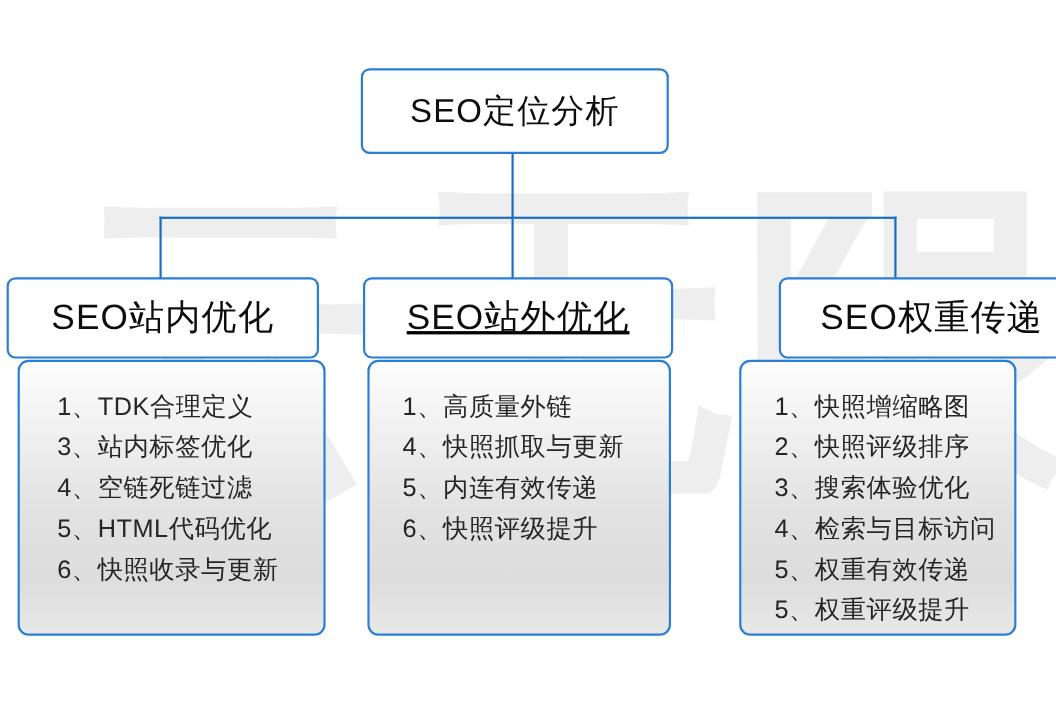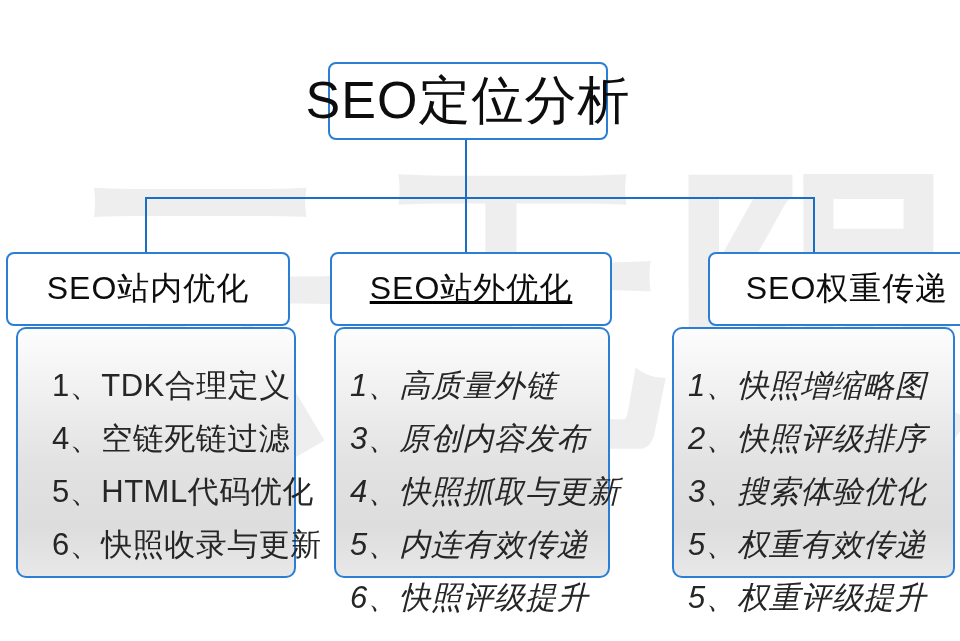--- a/index.html
+++ b/index.html
@@ -60,48 +60,47 @@
     z-index: 3;
   }
   .node-header .title {
     font-size: 32px;
     color: #0d0d0d;
     letter-spacing: 1px;
     white-space: nowrap;
     font-weight: 400;
   }
 
-  .root-header .title { font-size: 52px; }
+  .root-header .title { font-size: 30px; }
 
   .node-body {
     position: absolute;
     box-sizing: border-box;
     border: 2px solid #2a7fd4;
     border-radius: 10px;
     background:
       linear-gradient(to bottom, #fdfdfd 0%, #f2f2f2 22%, #e2e2e2 55%, #dddddd 80%, #e8e8e8 100%);
     z-index: 3;
     padding: 22px 0 18px 0;
   }
   .item-list {
     list-style: none;
     margin: 0;
     padding: 0;
   }
   .item-list li {
-    font-size: 31px;
+    font-size: 23px;
     line-height: 37px;
     color: #262626;
     white-space: nowrap;
     padding-left: 34px;
     letter-spacing: 0.5px;
-    margin-top: 16px;
   }
   .col-2 .item-list li,
-  .col-3 .item-list li { padding-left: 14px; font-style: italic; }
+  .col-3 .item-list li { padding-left: 30px; }
 </style>
 </head>
 <body>
 
 <div id="stage">
 
   <div class="watermark">云无限</div>
 
   <div class="conn conn-v" style="left:465px; top:138px; height:60px;"></div>
   <div class="conn conn-h" style="left:145px; top:197px; width:670px;"></div>
@@ -112,45 +111,46 @@
   <div class="node-header root-header" style="left:328px; top:62px; width:280px; height:78px;">
     <span class="title">SEO定位分析</span>
   </div>
 
   <div class="node-header" style="left:6px; top:252px; width:284px; height:74px;">
     <span class="title">SEO站内优化</span>
   </div>
   <div class="node-body col-1" style="left:16px; top:327px; width:280px; height:251px;">
     <ul class="item-list">
       <li>1、TDK合理定义</li>
+      <li>3、站内标签优化</li>
       <li>4、空链死链过滤</li>
       <li>5、HTML代码优化</li>
       <li>6、快照收录与更新</li>
     </ul>
   </div>
 
   <div class="node-header" style="left:330px; top:252px; width:282px; height:74px;text-decoration:underline;">
     <span class="title">SEO站外优化</span>
   </div>
   <div class="node-body col-2" style="left:334px; top:327px; width:276px; height:251px;">
     <ul class="item-list">
       <li>1、高质量外链</li>
-      <li>3、原创内容发布</li>
       <li>4、快照抓取与更新</li>
       <li>5、内连有效传递</li>
       <li>6、快照评级提升</li>
     </ul>
   </div>
 
   <div class="node-header" style="left:676px; top:252px; width:278px; height:74px;margin-left:32px;">
     <span class="title">SEO权重传递</span>
   </div>
-  <div class="node-body col-3" style="left:672px; top:327px; width:283px; height:251px;">
+  <div class="node-body col-3" style="left:672px; top:327px; width:252px; height:251px;">
     <ul class="item-list">
       <li>1、快照增缩略图</li>
       <li>2、快照评级排序</li>
       <li>3、搜索体验优化</li>
+      <li>4、检索与目标访问</li>
       <li>5、权重有效传递</li>
       <li>5、权重评级提升</li>
     </ul>
   </div>
 
 </div>
 
 </body></html>

